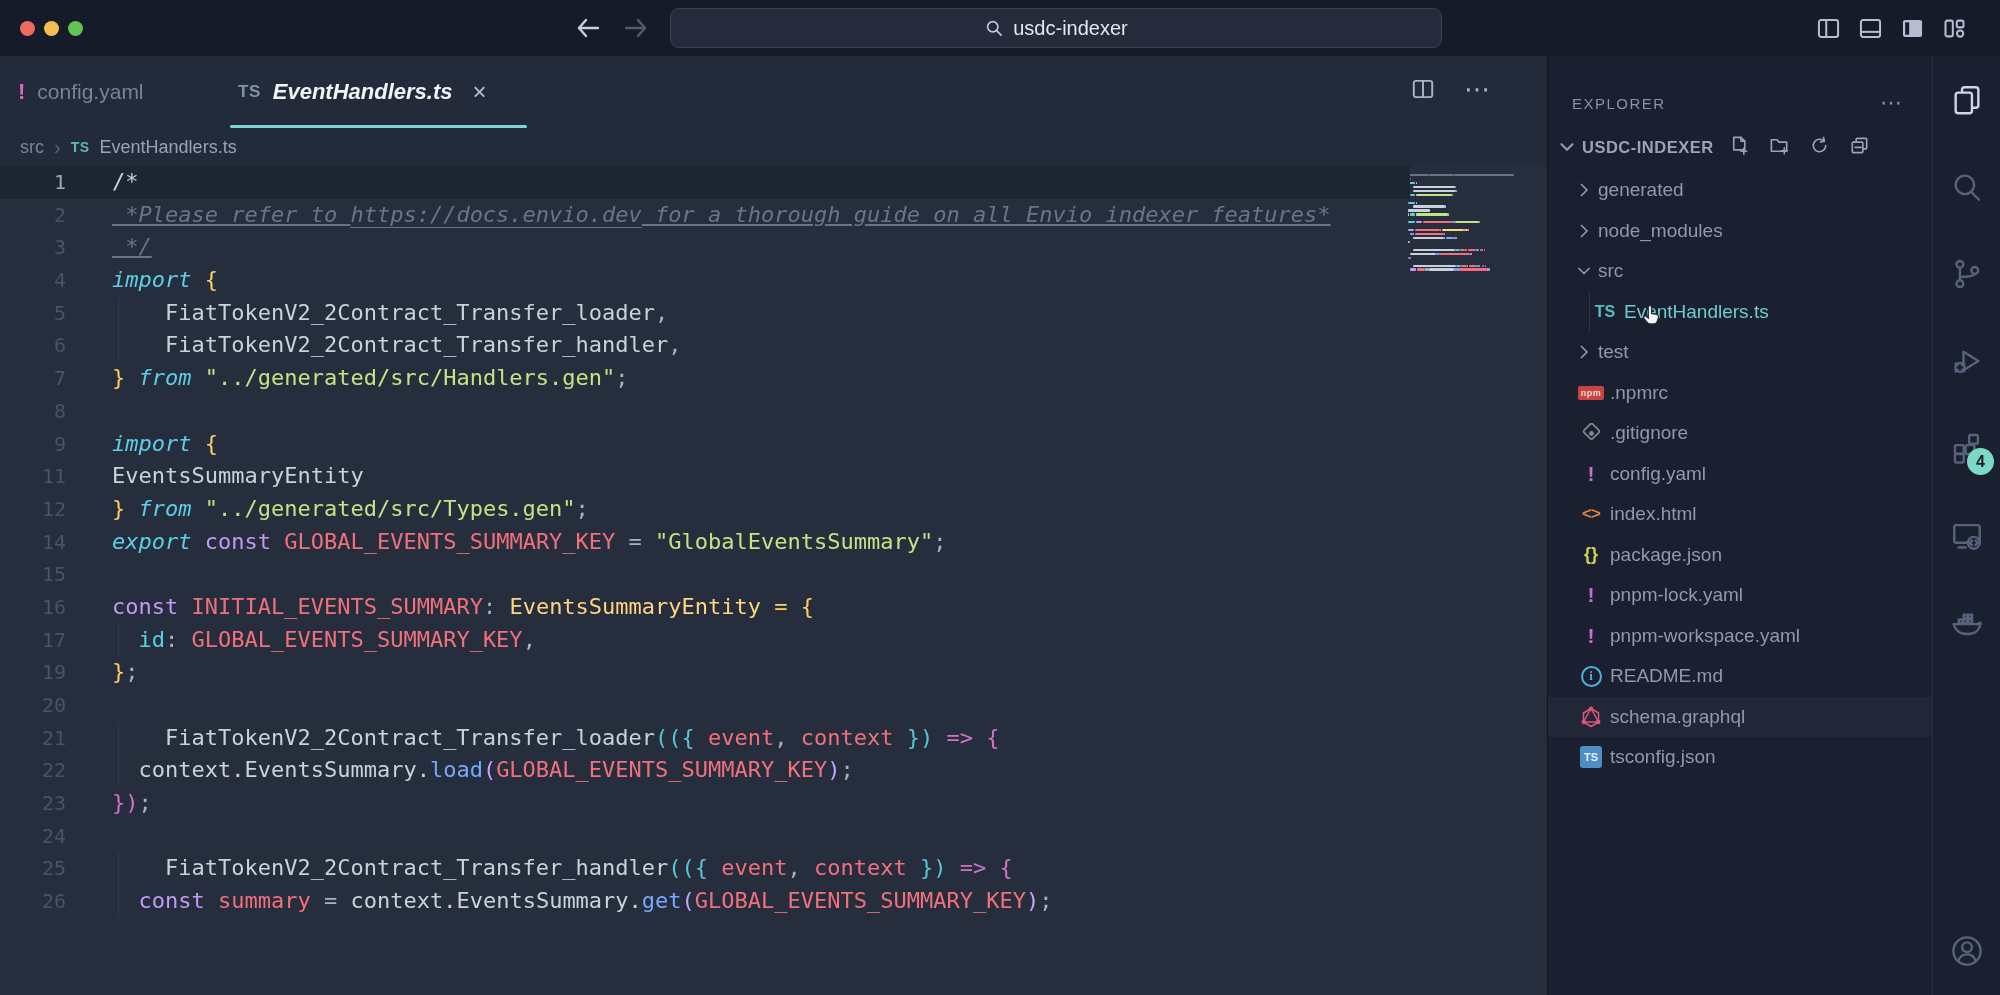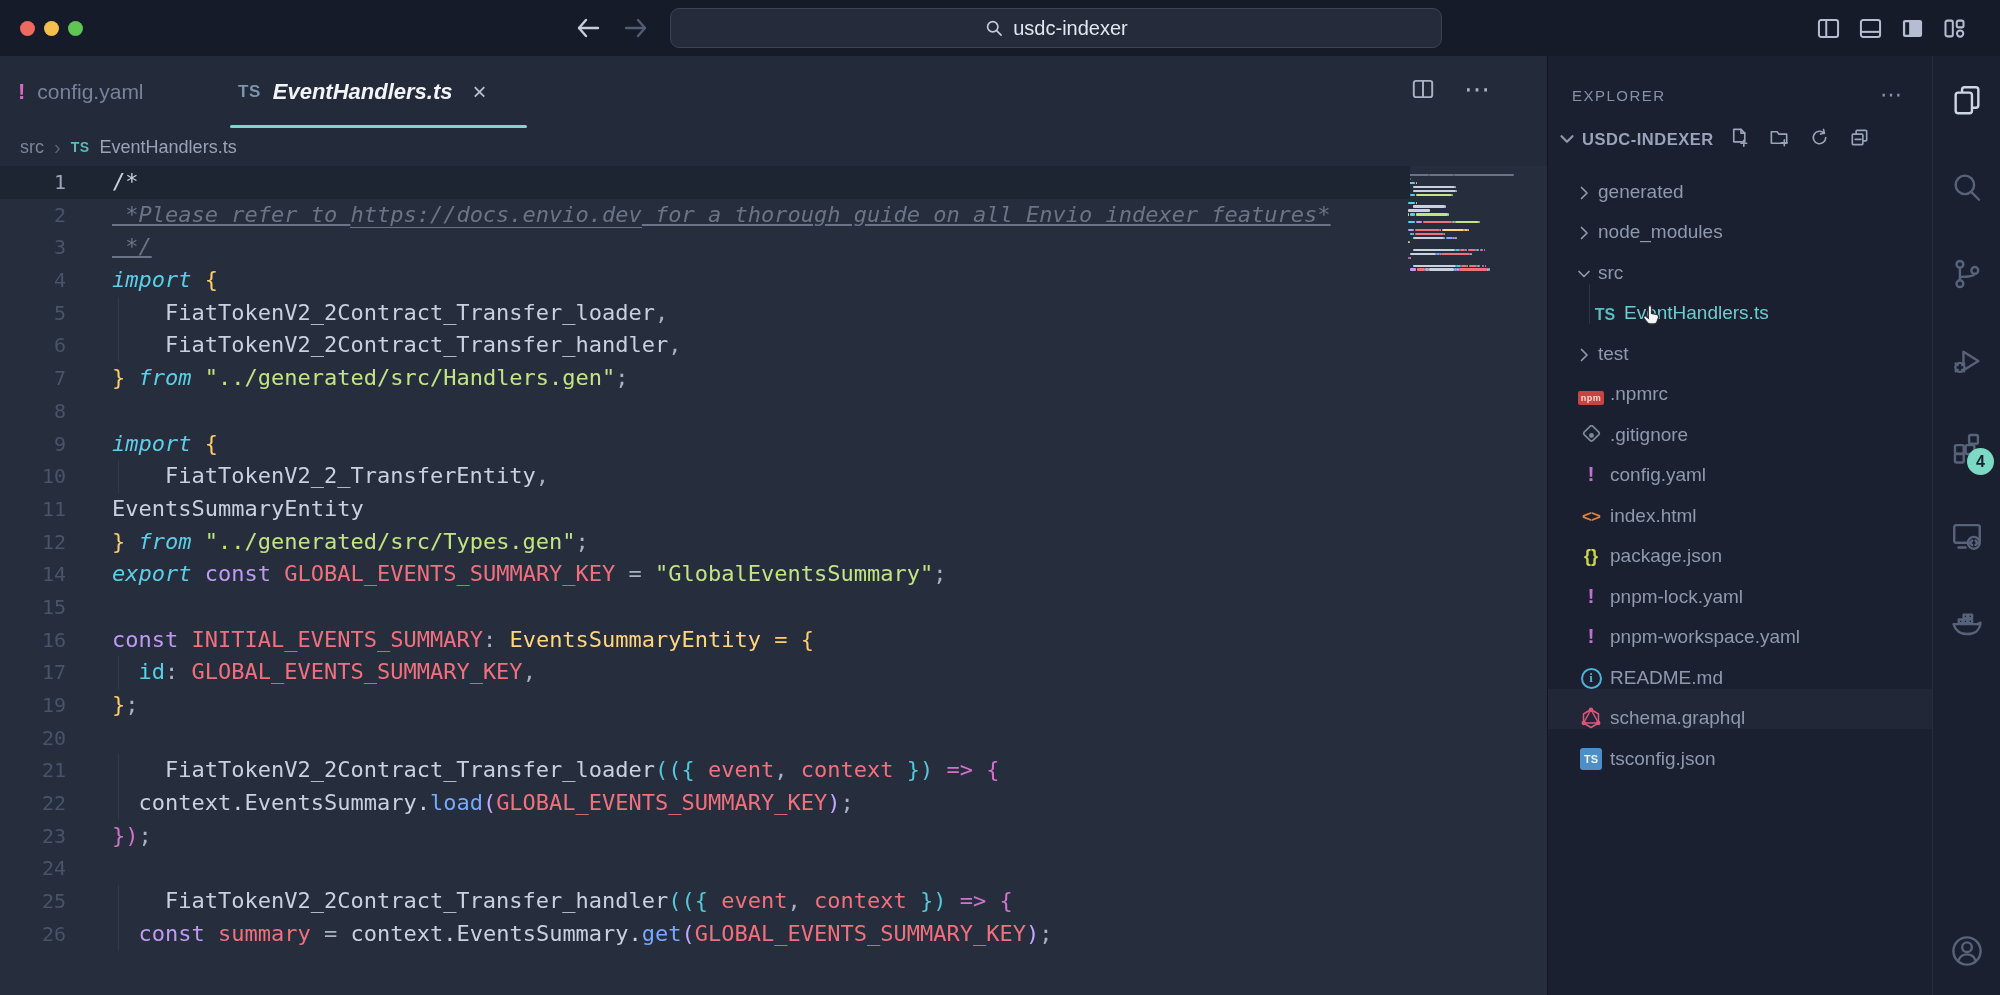--- a/index.html
+++ b/index.html
@@ -79,31 +79,31 @@
   .tk-m  { color:#d173cb; }
   .tk-bp { color:#c3a6ff; }
   .tk-kt { color:#5ccfe6; }
 
   
   .minimap { position:absolute; left:1408px; top:4px; width:115px; }
   .mm-row { height:2.2px; margin-bottom:1.75px; display:flex; }
   .mm-seg { height:2.2px; border-radius:1px; }
 
   
-  .panel-title { margin-top:18px; height:42px; display:flex; align-items:center;
+  .panel-title { margin-top:26px; height:42px; display:flex; align-items:center;
     padding:0 28px 0 24px; }
   .panel-title .t { font-size:15px; letter-spacing:1.5px; color:#8792a8; }
   .panel-title .ellipsis { margin-left:auto; font-size:22px; color:#8792a8; }
   .section-row { height:46px; display:flex; align-items:center; padding:0 22px 0 8px;
     color:#99a3ba; }
   .section-row .chev { width:22px; height:22px; color:#8f99ae; }
   .section-name { font-size:16.5px; font-weight:bold; letter-spacing:.5px; margin-left:4px; }
   .section-actions { margin-left:14px; display:flex; gap:17px; color:#9aa4b8; }
   .section-actions .ic { width:23px; height:23px; }
-  .tree-row { position:relative; height:40.5px; display:flex; align-items:flex-end;
+  .tree-row { position:relative; height:40.5px; display:flex; align-items:center;
     font-size:19px; color:#8f99ae; }
   .tree-row.hl { background:rgba(255,255,255,.035); }
   .tree-row .chev { width:20px; height:20px; margin:0 4px 0 26px; color:#8f99ae; flex:none; }
   .tree-row .ficon { width:26px; margin:0 6px 0 30px; display:flex; justify-content:center;
     align-items:center; flex:none; }
   .tree-row.child { }
   .tree-row.child::before { content:""; position:absolute; left:41px; top:0; bottom:0;
     width:1px; background:#2c3446; }
   .tree-row.child .ficon { margin-left:44px; }
   .tree-row.sel .flabel { color:#6fccce; }
@@ -376,21 +376,20 @@
           </div>
       <div class="code-row cur"><span class="gutter">1</span><span class="code-text"><span class="tk-p">/*</span></span></div>
           <div class="code-row"><span class="gutter">2</span><span class="code-text"><span class="tk-cm"> *Please refer to </span><span class="tk-cl">https://docs.envio.dev</span><span class="tk-cm"> for a thorough guide on all Envio indexer features*</span></span></div>
           <div class="code-row"><span class="gutter">3</span><span class="code-text"><span class="tk-cm"> */</span></span></div>
           <div class="code-row"><span class="gutter">4</span><span class="code-text"><span class="tk-k">import</span><span class="tk-p"> </span><span class="tk-y">{</span></span></div>
           <div class="code-row guide"><span class="gutter">5</span><span class="code-text"><span class="tk-p">    FiatTokenV2_2Contract_Transfer_loader</span><span class="tk-pu">,</span></span></div>
           <div class="code-row guide"><span class="gutter">6</span><span class="code-text"><span class="tk-p">    FiatTokenV2_2Contract_Transfer_handler</span><span class="tk-pu">,</span></span></div>
           <div class="code-row"><span class="gutter">7</span><span class="code-text"><span class="tk-y">}</span><span class="tk-p"> </span><span class="tk-k">from</span><span class="tk-p"> </span><span class="tk-s">"../generated/src/Handlers.gen"</span><span class="tk-pu">;</span></span></div>
           <div class="code-row"><span class="gutter">8</span><span class="code-text"></span></div>
           <div class="code-row"><span class="gutter">9</span><span class="code-text"><span class="tk-k">import</span><span class="tk-p"> </span><span class="tk-y">{</span></span></div>
-          <div class="code-row guide"><span class="gutter">10</span><span class="code-text"><span class="tk-p">    FiatTokenV2_2_TransferEntity</span><span class="tk-pu">,</span></span></div>
           <div class="code-row"><span class="gutter">11</span><span class="code-text"><span class="tk-p">EventsSummaryEntity</span></span></div>
           <div class="code-row"><span class="gutter">12</span><span class="code-text"><span class="tk-y">}</span><span class="tk-p"> </span><span class="tk-k">from</span><span class="tk-p"> </span><span class="tk-s">"../generated/src/Types.gen"</span><span class="tk-pu">;</span></span></div>
           <div class="code-row"><span class="gutter">14</span><span class="code-text"><span class="tk-k">export</span><span class="tk-p"> </span><span class="tk-kc">const</span><span class="tk-p"> </span><span class="tk-c">GLOBAL_EVENTS_SUMMARY_KEY</span><span class="tk-pu"> = </span><span class="tk-s">"GlobalEventsSummary"</span><span class="tk-pu">;</span></span></div>
           <div class="code-row"><span class="gutter">15</span><span class="code-text"></span></div>
           <div class="code-row"><span class="gutter">16</span><span class="code-text"><span class="tk-kc">const</span><span class="tk-p"> </span><span class="tk-c">INITIAL_EVENTS_SUMMARY</span><span class="tk-pu">:</span><span class="tk-p"> </span><span class="tk-t">EventsSummaryEntity</span><span class="tk-y"> = </span><span class="tk-y">{</span></span></div>
           <div class="code-row guide"><span class="gutter">17</span><span class="code-text"><span class="tk-kt">  id</span><span class="tk-pu">:</span><span class="tk-p"> </span><span class="tk-c">GLOBAL_EVENTS_SUMMARY_KEY</span><span class="tk-pu">,</span></span></div>
           <div class="code-row"><span class="gutter">19</span><span class="code-text"><span class="tk-y">}</span><span class="tk-pu">;</span></span></div>
           <div class="code-row"><span class="gutter">20</span><span class="code-text"></span></div>
           <div class="code-row guide"><span class="gutter">21</span><span class="code-text"><span class="tk-p">    FiatTokenV2_2Contract_Transfer_loader</span><span class="tk-pt">(({ </span><span class="tk-c">event</span><span class="tk-pu">,</span><span class="tk-p"> </span><span class="tk-c">context</span><span class="tk-pt"> })</span><span class="tk-p"> </span><span class="tk-m">=&gt;</span><span class="tk-p"> </span><span class="tk-m">{</span></span></div>
           <div class="code-row guide"><span class="gutter">22</span><span class="code-text"><span class="tk-p">  context.EventsSummary.</span><span class="tk-fb">load</span><span class="tk-bp">(</span><span class="tk-c">GLOBAL_EVENTS_SUMMARY_KEY</span><span class="tk-bp">)</span><span class="tk-pu">;</span></span></div>

